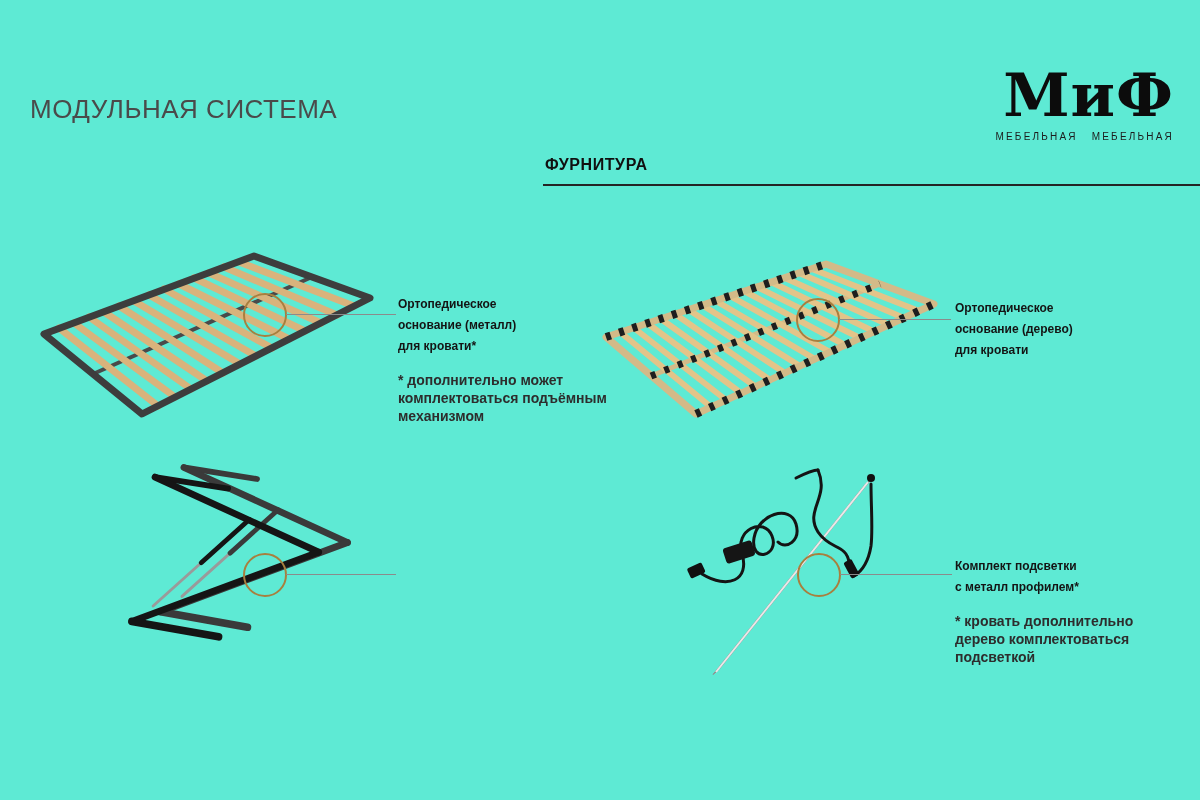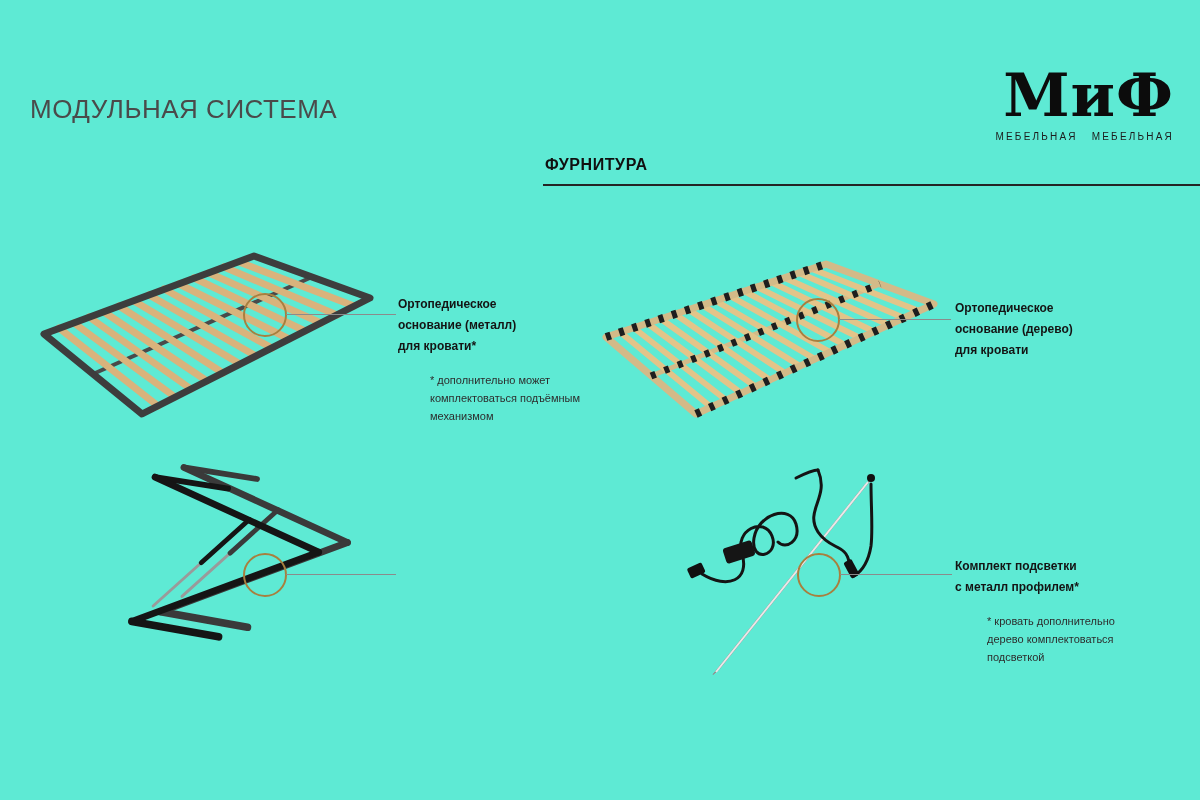--- a/index.html
+++ b/index.html
@@ -38,22 +38,22 @@
     border:2px solid #a87f3e; background:transparent;
   }
   .pointer-line { position:absolute; height:1px; background:#8b8b8b; }
 
   .label { position:absolute; width:215px; }
   .item-title {
     font-size:12px; font-weight:700; color:#141414;
     line-height:21px; white-space:pre-line;
   }
   .item-note {
-    margin-top:14px; font-size:11px; font-weight:400; color:#2d2d2d;
-    line-height:18px; white-space:pre-line;margin-left:32px;
+    margin-top:14px; font-size:14px; font-weight:700; color:#2d2d2d;
+    line-height:18px; white-space:pre-line;
   }
 </style>
 </head>
 <body>
 
 <div class="page">
 
   <div class="main-title">МОДУЛЬНАЯ СИСТЕМА</div>
 
   <div class="logo">

